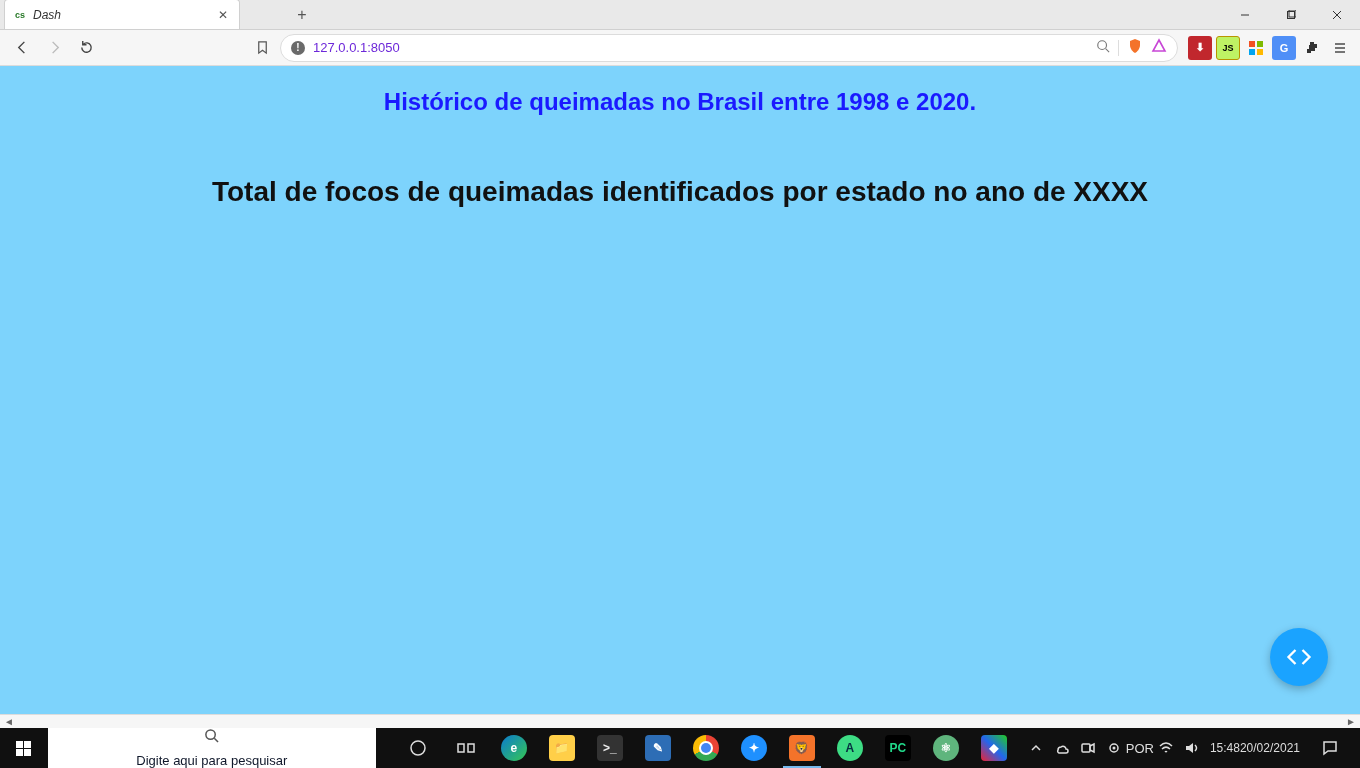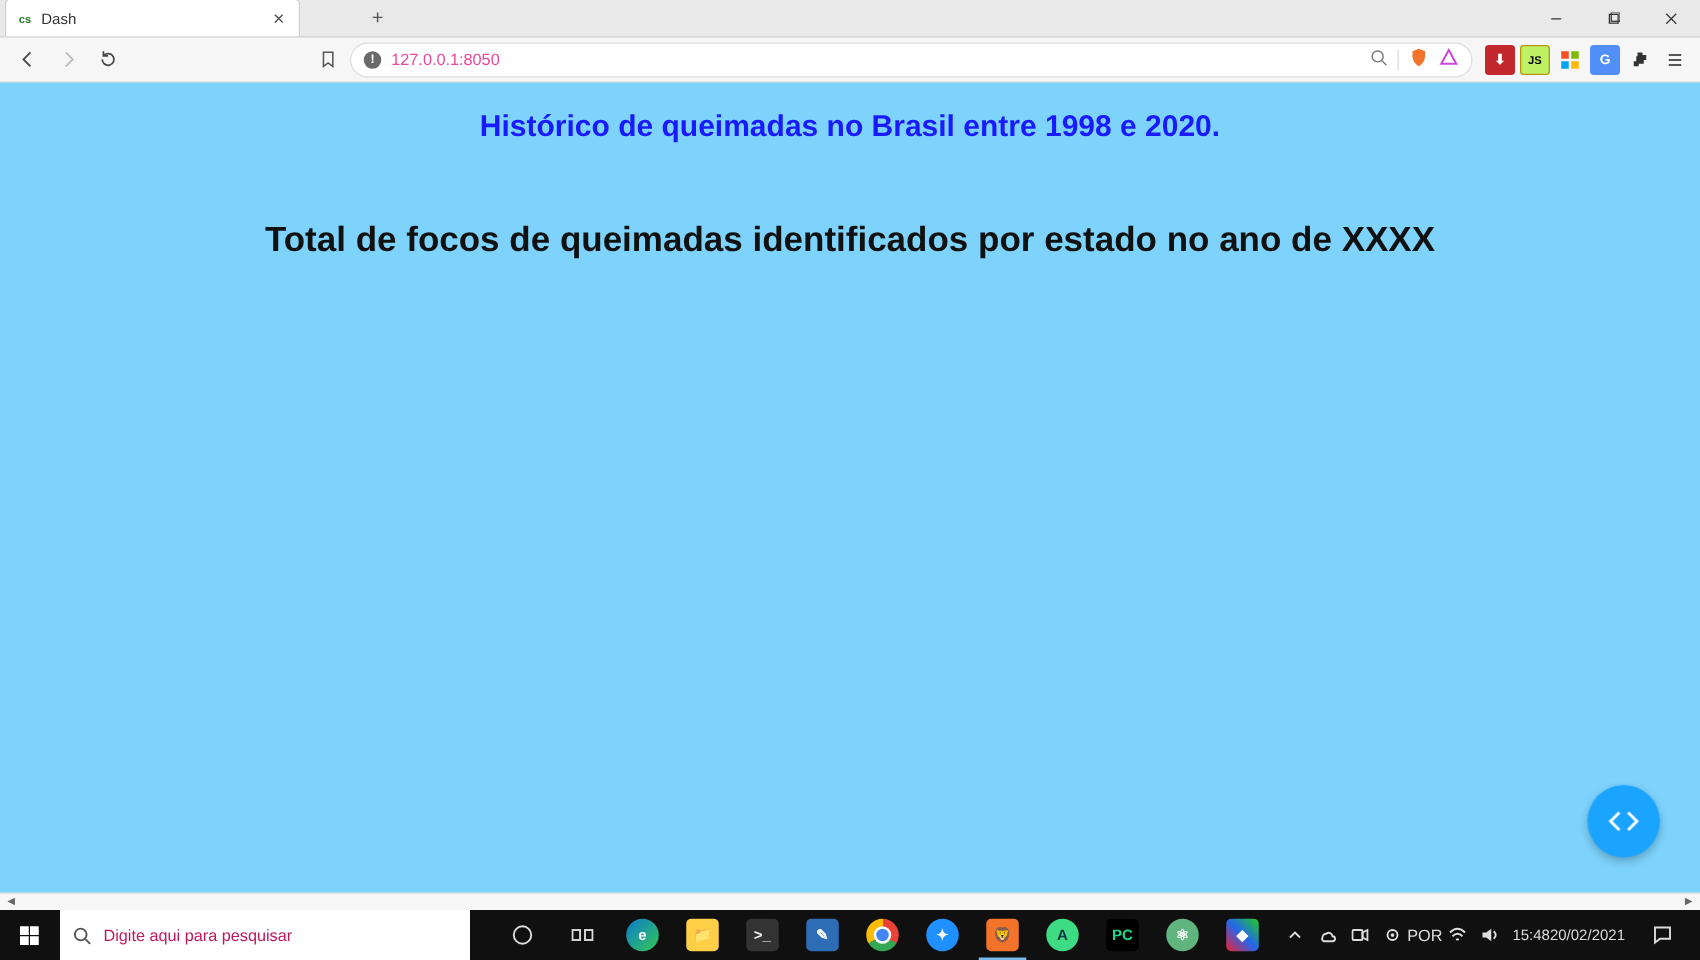--- a/index.html
+++ b/index.html
@@ -29,21 +29,21 @@
     font-size: 12px;
     color: #333;
     gap: 6px;
     position: relative;
   }
   .tab .favicon {
     width: 14px; height: 14px;
     display:flex;align-items:center;justify-content:center;
     font-size:9px;font-weight:bold;color:#2a7a2a;
   }
-  .tab .tab-title { flex:1; white-space:nowrap; overflow:hidden; text-overflow:ellipsis; }
+  .tab .tab-title { flex:1; white-space:nowrap; overflow:hidden; text-overflow:ellipsis;font-style:italic; }
   .tab .tab-close {
     width:16px;height:16px;display:flex;align-items:center;justify-content:center;
     font-size:12px;color:#555;border-radius:2px;cursor:pointer;
   }
   .newtab {
     width:28px;height:28px;display:flex;align-items:center;justify-content:center;
     font-size:16px;color:#555;cursor:pointer;
   }
   .window-controls {
     position:absolute; right:0; top:0; height:30px; display:flex;
@@ -72,21 +72,21 @@
   .tb-btn svg { width:15px;height:15px; }
   .tb-spacer-s { width:140px; }
   .urlbar {
     flex:1;height:28px;background:#fff;border:1px solid #dcdcdc;border-radius:14px;
     display:flex;align-items:center;padding:0 10px;gap:8px;font-size:13px;color:#555;
   }
   .urlbar .info-icon {
     width:14px;height:14px;border-radius:50%;background:#6a6a6a;color:#fff;
     display:flex;align-items:center;justify-content:center;font-size:10px;font-weight:bold;
   }
-  .urlbar .urltext { flex:1; color:#ec4899; }
+  .urlbar .urltext { flex:1; color:#6d28d9; }
   .urlbar .zoom-icon { color:#777; }
   .urlbar .divider { width:1px;height:16px;background:#ddd; }
   .ext-row { display:flex;align-items:center;gap:4px;margin-left:6px; }
   .ext {
     width:24px;height:24px;display:flex;align-items:center;justify-content:center;
     font-size:11px;font-weight:bold;border-radius:3px;cursor:pointer;
   }
   .ext.pdf { background:#c1272d;color:#fff; }
   .ext.js  { background:#bef264;color:#000;border:1px solid #b99400; font-size:9px;}
   .ext.ms  { }
@@ -128,22 +128,22 @@
   .taskbar {
     height:40px;background:#101010;display:flex;align-items:center;color:#fff;font-size:13px;
     position:relative;
   }
   .start {
     width:48px;height:40px;display:flex;align-items:center;justify-content:center;cursor:pointer;
   }
   .start .win-grid{display:grid;grid-template-columns:repeat(2,7px);grid-template-rows:repeat(2,7px);gap:1px;}
   .start .win-grid span{background:#fff;}
   .searchbox {
-    height:40px;width:330px;background:#fff;color:#be185d;display:flex;align-items:center;
-    padding:0 10px;gap:10px;cursor:text;
+    height:40px;width:330px;background:#fff;color:#0f172a;display:flex;align-items:center;
+    padding:0 10px;gap:10px;cursor:text;flex-direction:column;
   }
   .searchbox svg{width:15px;height:15px;stroke:#555;fill:none;stroke-width:1.6;}
   .tb-icons { display:flex;align-items:center;height:40px;margin-left:18px;gap:0; }
   .tb-ico {
     width:48px;height:40px;display:flex;align-items:center;justify-content:center;cursor:pointer;
     position:relative;
   }
   .tb-ico .chip{width:26px;height:26px;border-radius:4px;display:flex;align-items:center;justify-content:center;font-size:12px;font-weight:bold;}
   .tb-ico.active::after{content:"";position:absolute;bottom:0;left:5px;right:5px;height:2px;background:#76b9ed;}
   .tray {

